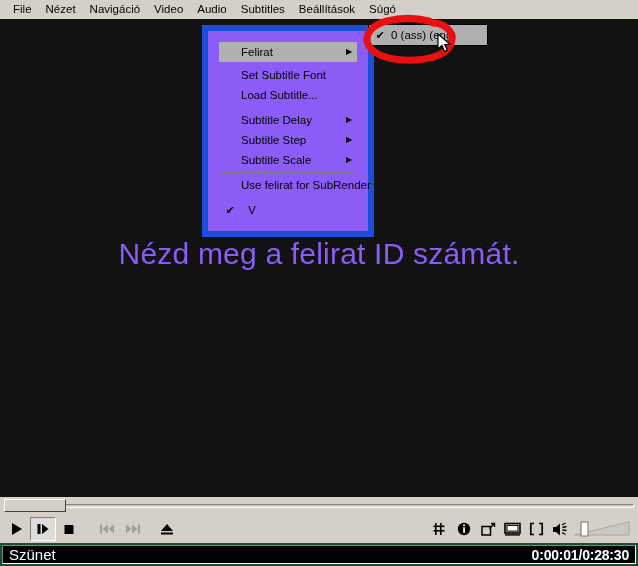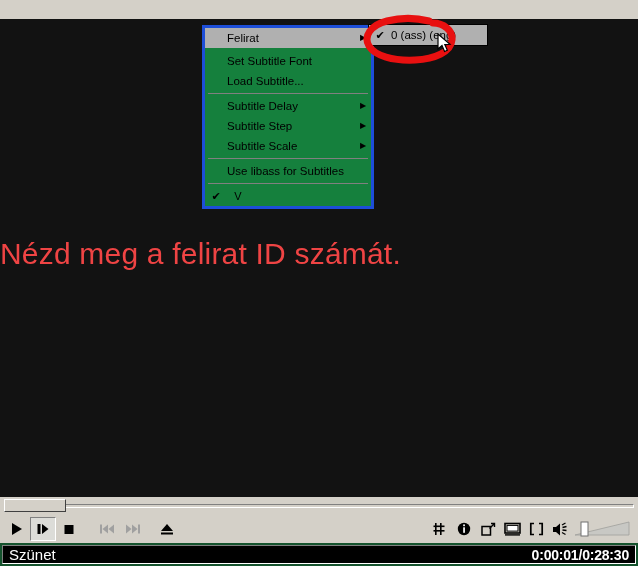--- a/index.html
+++ b/index.html
@@ -47,38 +47,39 @@
     left: 0; top: 19px;
     width: 638px; height: 478px;
     background: #121212;
     overflow: hidden;
   }
   .subtitle-overlay {
     position: absolute;
     left: 0;
     top: 218px;
     width: 638px;
-    color: #ef4444;
+    text-align: center;
+    color: #8b5cf6;
     font-size: 30px;
     font-family: "Liberation Sans", sans-serif;
     letter-spacing: 0.2px;
     white-space: nowrap;
   }
 
   
   .dropdown {
     position: absolute;
     left: 202px;
     top: 25px;
     width: 172px;
-    background: #15803d;
-    border: 3px solid #1d4ed8;
+    background: #8b5cf6;
+    border: 6px solid #1d4ed8;
     z-index: 50;
     box-sizing: border-box;
-    padding: 0;
+    padding: 11px;
   }
   .menu-row {
     position: relative;
     height: 20px;
     display: flex;
     align-items: center;
     font-size: 11.5px;
     color: #000;
     box-sizing: border-box;
     cursor: default;
@@ -257,20 +258,30 @@
     padding-right: 6px;
     font-family: "Liberation Sans", sans-serif;
     letter-spacing: -0.2px;
   }
 </style>
 </head>
 <body>
 
 <div id="app">
 
+  <div class="menubar">
+    <div class="mitem">File</div>
+    <div class="mitem">Nézet</div>
+    <div class="mitem">Navigáció</div>
+    <div class="mitem">Video</div>
+    <div class="mitem">Audio</div>
+    <div class="mitem">Subtitles</div>
+    <div class="mitem">Beállítások</div>
+    <div class="mitem">Súgó</div>
+  </div>
 
   <div class="video">
     <div class="subtitle-overlay">Nézd meg a felirat ID számát.</div>
   </div>
 
   <div class="dropdown">
 
     <div class="menu-row highlight">
       <span class="check"></span>
       <span class="mlabel">Felirat</span>
@@ -308,21 +319,21 @@
     <div class="menu-row">
       <span class="check"></span>
       <span class="mlabel">Subtitle Scale</span>
       <span class="arrow">▶</span>
     </div>
 
     <div class="menu-sep"></div>
 
     <div class="menu-row">
       <span class="check"></span>
-      <span class="mlabel">Use libass for Subtitles</span>
+      <span class="mlabel">Use felirat for SubRender</span>
       <span class="arrow"></span>
     </div>
 
     <div class="menu-sep"></div>
 
     <div class="menu-row">
       <span class="check">✔</span>
       <span class="accel">V</span>
     </div>
 

